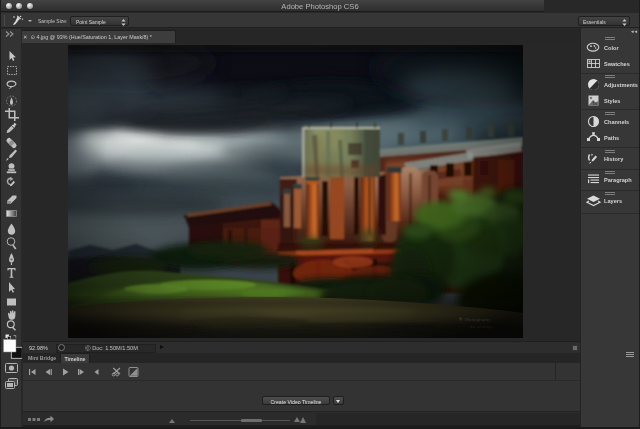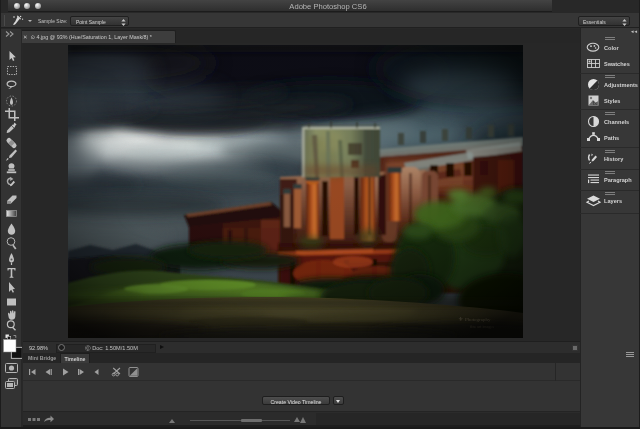--- a/index.html
+++ b/index.html
@@ -1,21 +1,21 @@
 <!DOCTYPE html>
 <html><head><meta charset="utf-8">
 <style>
 *{margin:0;padding:0;box-sizing:border-box}
 html,body{width:640px;height:429px;overflow:hidden;background:#282828;font-family:"Liberation Sans",sans-serif}
 .a{position:absolute}
 .lbl{position:absolute;font-size:5px;color:#c9c9c9;white-space:nowrap}
 </style></head>
 <body>
 
-<div class="a" style="left:8px;top:0;width:544px;height:12px;background:linear-gradient(#434343,#2e2e2e);border-bottom:1px solid #1c1c1c">
+<div class="a" style="left:0;top:0;width:544px;height:12px;background:linear-gradient(#434343,#2e2e2e);border-bottom:1px solid #1c1c1c">
   <div class="a" style="left:6px;top:3px;width:6px;height:6px;border-radius:50%;background:radial-gradient(circle at 35% 30%,#fdfdfd,#b0b0b0 55%,#7a7a7a)"></div>
   <div class="a" style="left:16px;top:3px;width:6px;height:6px;border-radius:50%;background:radial-gradient(circle at 35% 30%,#fdfdfd,#b0b0b0 55%,#7a7a7a)"></div>
   <div class="a" style="left:27px;top:3px;width:6px;height:6px;border-radius:50%;background:radial-gradient(circle at 35% 30%,#fdfdfd,#b0b0b0 55%,#7a7a7a)"></div>
   <div class="a" style="left:0;top:2px;width:640px;text-align:center;font-size:7.6px;color:#b5b5b5">Adobe Photoshop CS6</div>
 </div>
 
 <div class="a" style="left:0;top:13px;width:640px;height:15px;background:#363636;border-bottom:1px solid #202020">
   <div class="a" style="left:4px;top:2px;width:1px;height:11px;background:#4a4a4a"></div>
 
   <svg class="a" style="left:12px;top:2px" width="12" height="12" viewBox="0 0 12 12">

